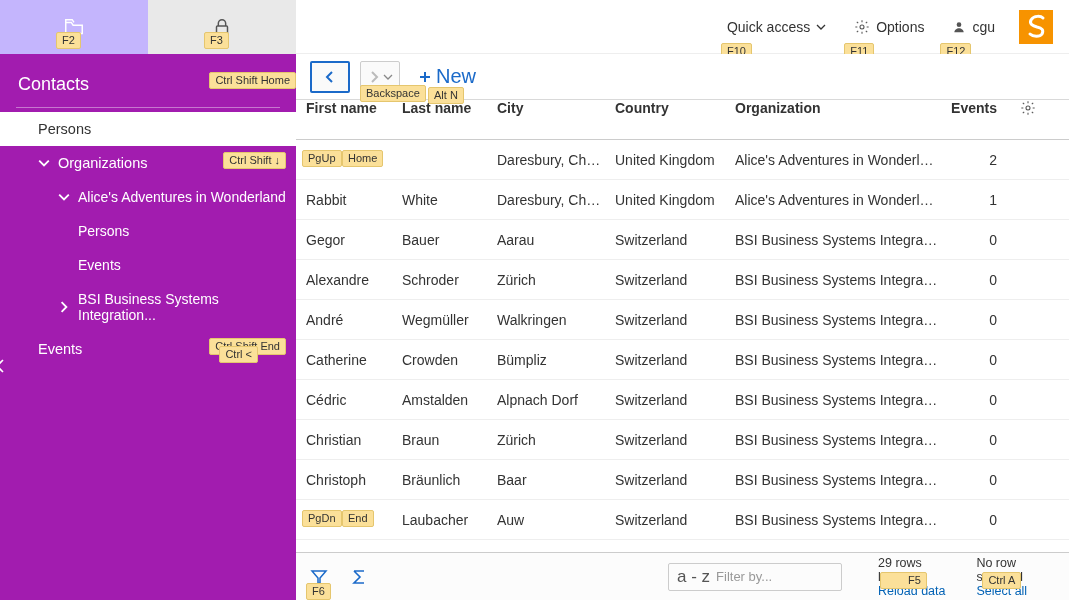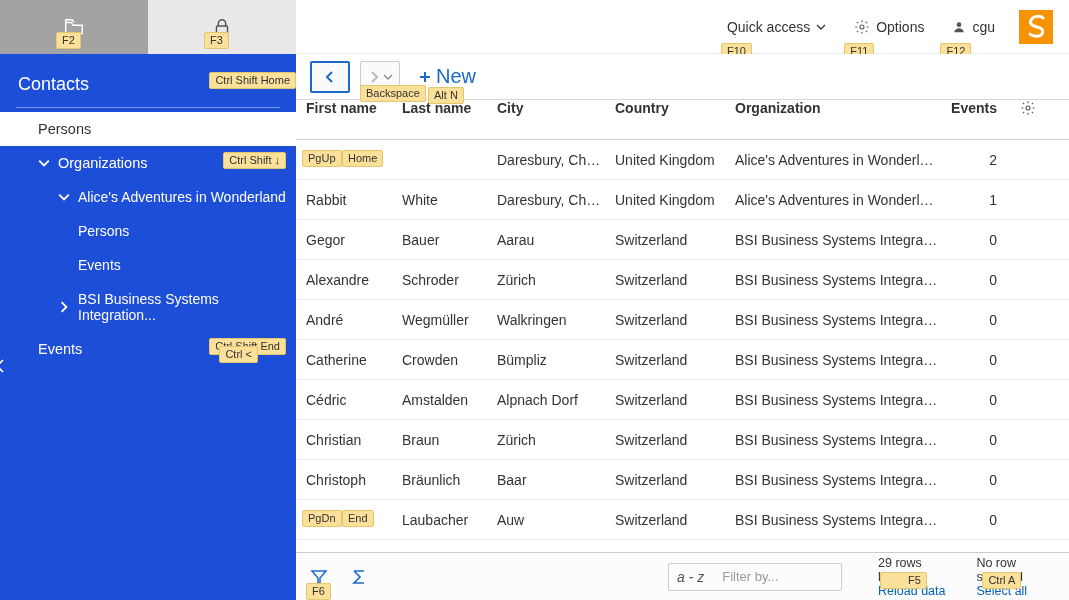--- a/index.html
+++ b/index.html
@@ -1,26 +1,26 @@
 <!DOCTYPE html>
 <html><head>
 <meta charset="utf-8">
 <style>
   * { box-sizing: border-box; margin:0; padding:0; font-family: "Segoe UI", Arial, sans-serif; }
   body { width:1069px; height:600px; background:#fff; color:#333; overflow:hidden; position:relative;}
   .header { height:54px; display:flex; align-items:center; background:#fff; border-bottom:1px solid #eee;}
   .tabs { display:flex; height:54px;}
   .tab { width:148px; display:flex; align-items:center; justify-content:center; position:relative;}
-  .tab-contacts { background:#a3a3a3;text-decoration:underline; }
+  .tab-contacts { background:#c4b5fd;text-decoration:underline; }
   .tab-search   { background:#e9e9e9; }
   .tab svg { width:22px; height:22px; }
   .header-spacer { flex:1; }
   .header-item { display:flex; align-items:center; gap:6px; padding:0 14px; font-size:14px; color:#333; position:relative;}
   .logo { width:34px; height:34px; margin:0 16px 0 10px; display:flex; align-items:center; justify-content:center;}
-  .sidebar { position:absolute; left:0; top:54px; width:296px; bottom:0; background:#1d4ed8; color:#fff;}
+  .sidebar { position:absolute; left:0; top:54px; width:296px; bottom:0; background:#a21caf; color:#fff;}
   .sb-title-row { display:flex; align-items:center; padding:20px 18px 12px 18px;}
   .sb-title { font-size:18px; color:#fff;}
   .sb-sep { height:1px; background:rgba(255,255,255,0.4); margin:0 16px 4px 16px;}
   .sb-item { display:flex; align-items:center; padding:9px 0 9px 18px; font-size:14.5px; color:#fff; position:relative;}
   .sb-item.sel { background:#fff; color:#333;}
   .sb-item.lvl1 { padding-left:38px;}
   .sb-item.lvl2 { padding-left:58px; font-size:14px;}
   .sb-item.lvl3 { padding-left:78px; font-size:14px;}
   .chev { margin-right:8px; display:inline-flex;}
   .collapse { position:absolute; bottom:10px; right:10px;}
@@ -303,21 +303,21 @@
       <svg width="18" height="18" viewBox="0 0 18 18">
           <path d="M2 3h14l-6 7v5l-2 1v-6z" fill="none" stroke="#1b6ac9" stroke-width="1.5"></path>
         </svg>
       <svg width="18" height="18" viewBox="0 0 18 18">
           <path d="M4 3h10M4 3l6 6-6 6h10" fill="none" stroke="#1b6ac9" stroke-width="1.6"></path>
         </svg>
     </div>
     <span class="key" style="left:10px; top:30px;">F6</span>
 
     <div class="filter-box">
-      <span style="color:#555;margin-right:18px;font-size:14px;font-style:italic;">a - z</span>
+      <span style="color:#555;margin-right:6px;font-size:17px;">a - z</span>
       <span>Filter by...</span>
     </div>
 
     <div class="foot-block relholder" style="margin-left:36px;">
       <div>29 rows loaded</div>
       <div class="link">Reload data</div>
       <span class="key" style="left:2px; top:16px;padding-left:27px;">F5</span>
     </div>
     <div class="foot-block relholder" style="margin-left:24px;">
       <div>No row selected</div>

